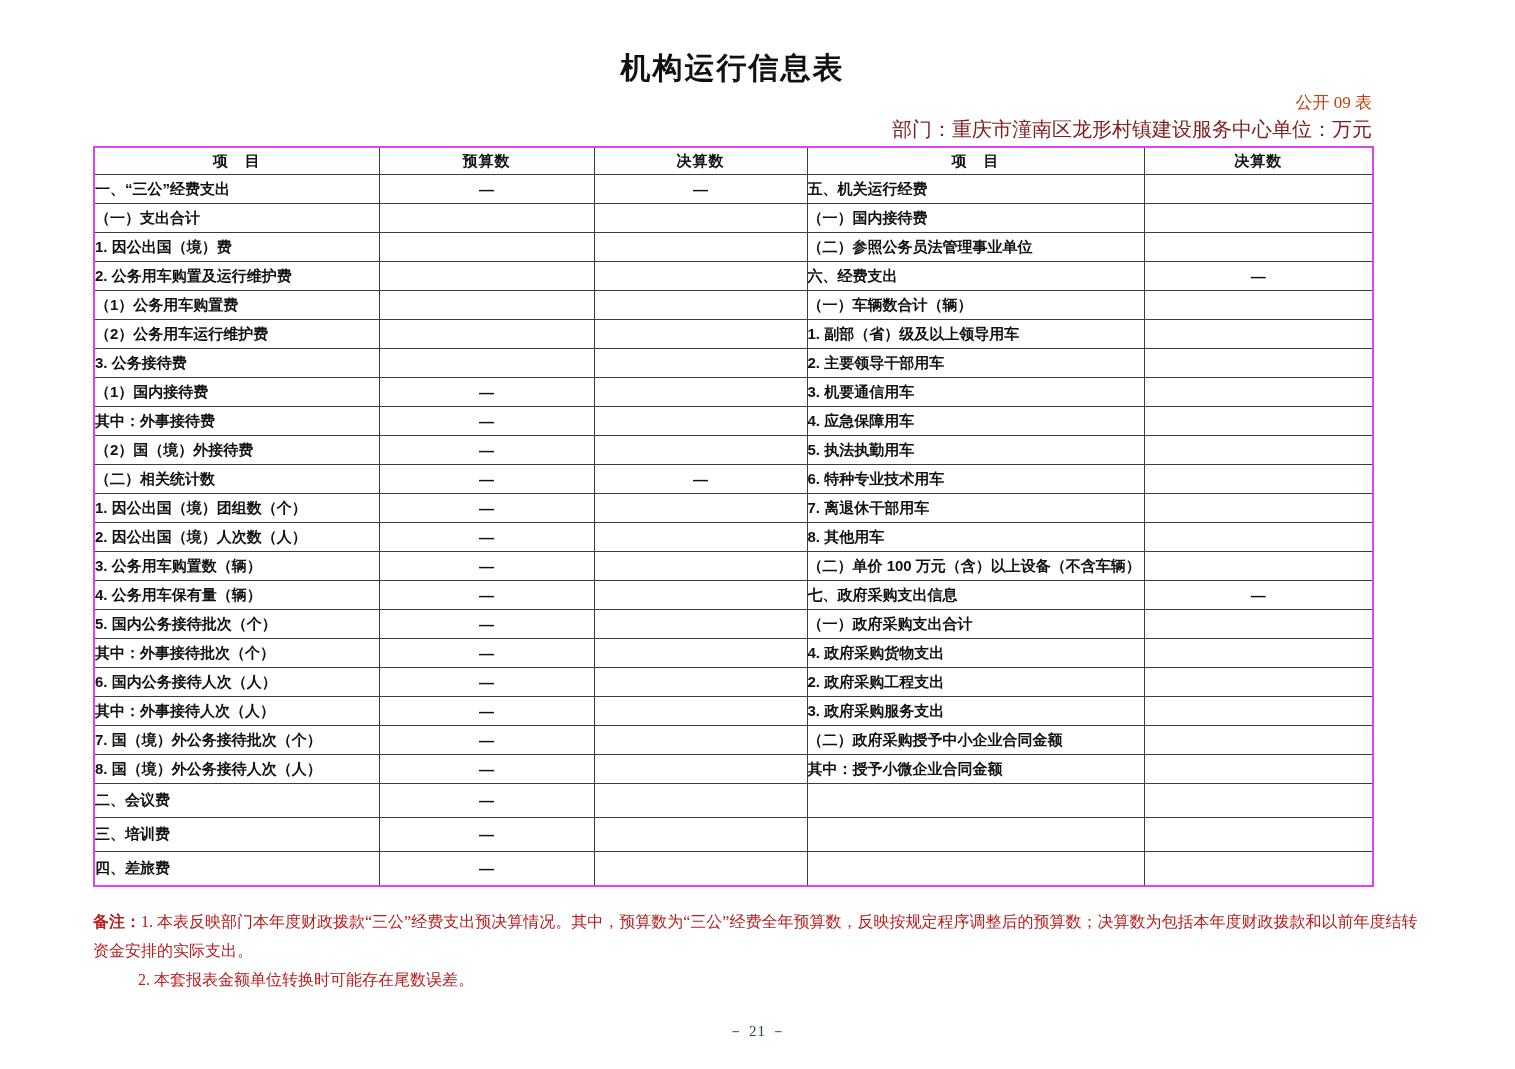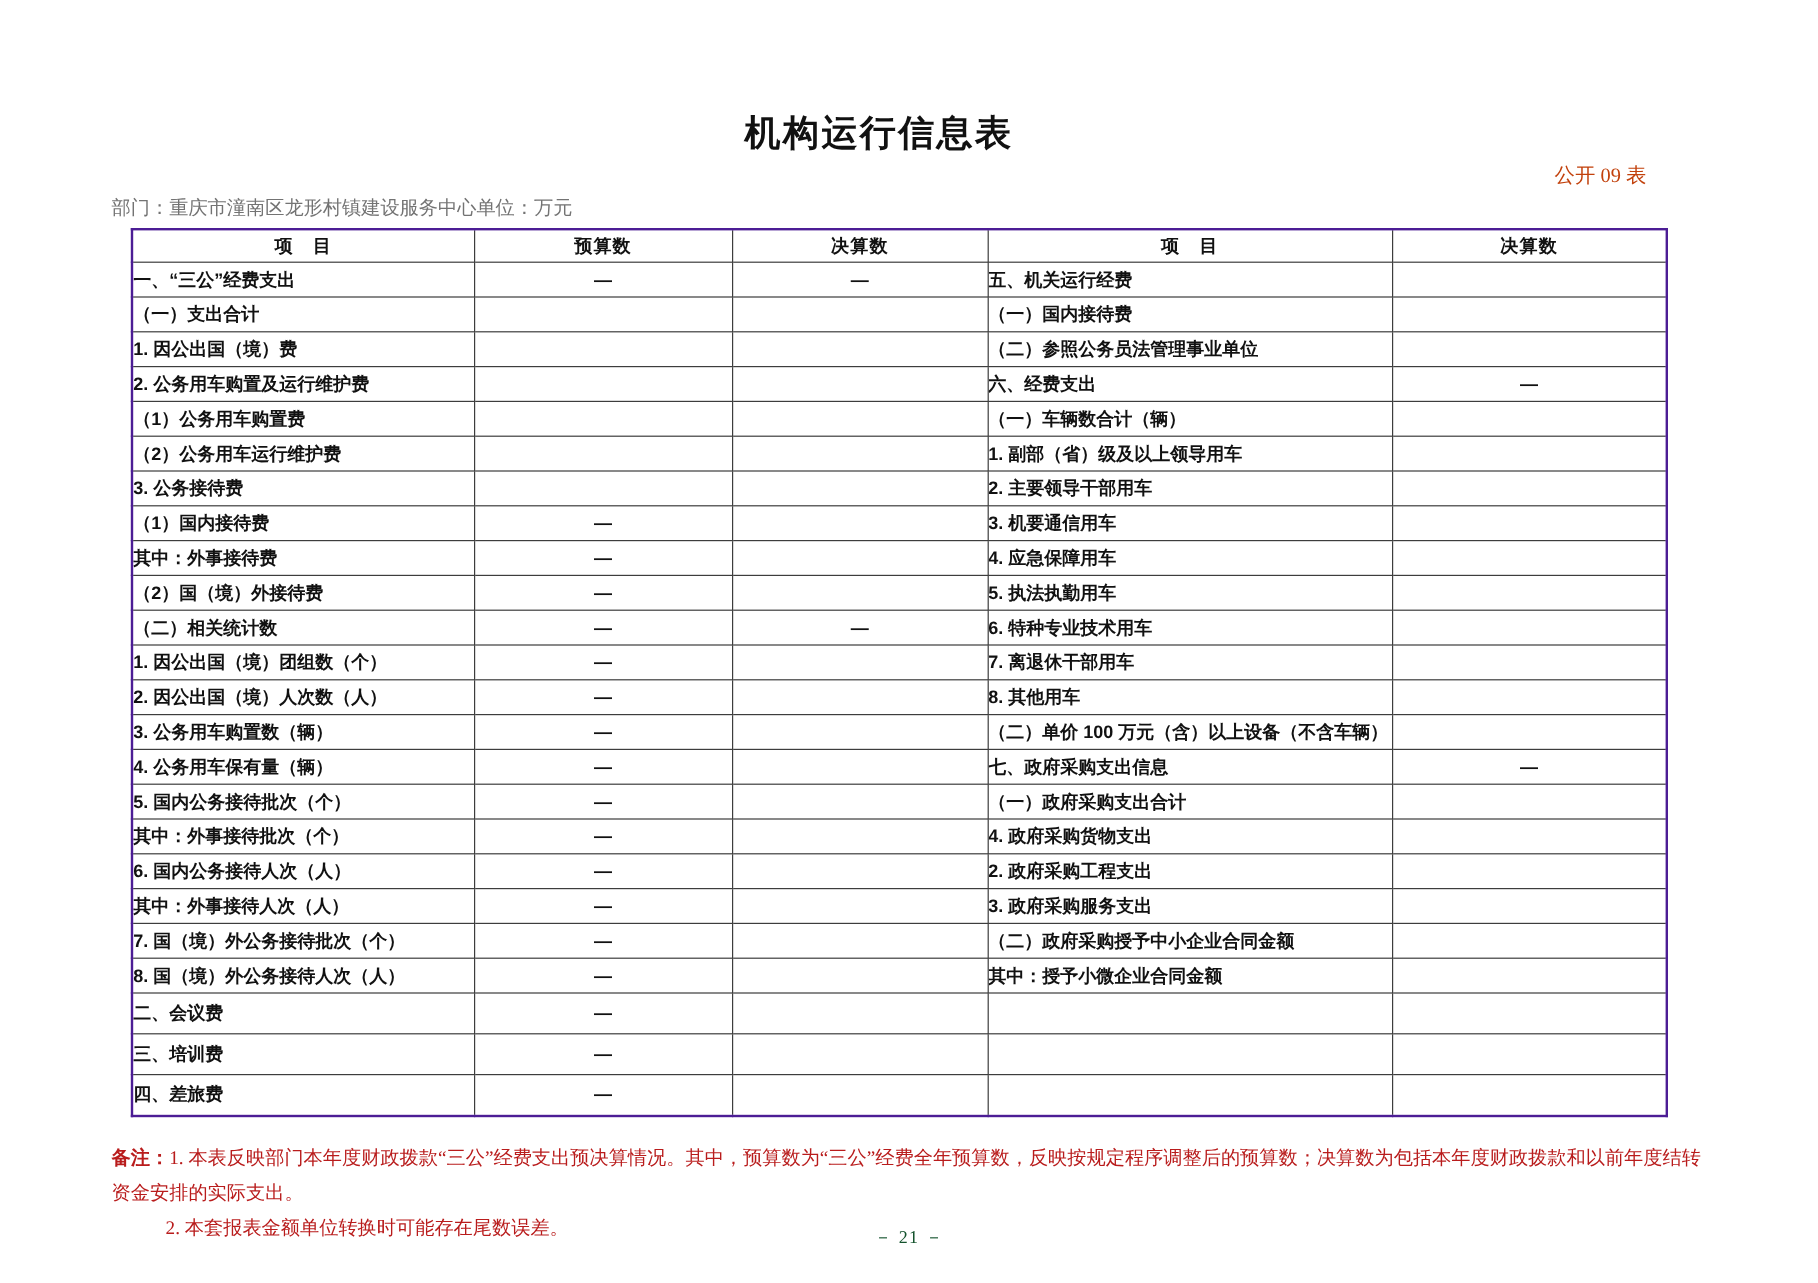--- a/index.html
+++ b/index.html
@@ -4,39 +4,39 @@
 <style>
   html,body{margin:0;padding:0;}
   body{
     width:1515px;height:1069px;background:#ffffff;color:#1a1a1a;
     font-family:"Liberation Serif",serif;
     overflow:hidden;position:relative;
   }
   .content{width:1279px;margin-left:93px;padding-top:48px;}
   .doc-title{
     text-align:center;font-size:30px;font-weight:bold;letter-spacing:2px;
-    font-family:"Liberation Sans",sans-serif;line-height:40px;color:#111;margin-top:44px;
+    font-family:"Liberation Sans",sans-serif;line-height:40px;color:#111;
   }
   .code-line{
     text-align:right;font-size:17px;line-height:26px;margin-top:2px;color:#c2410c;
   }
   .meta-line{
-    display:flex;justify-content:flex-start;align-items:flex-end;
-    font-size:16px;line-height:27px;color:#737373;
+    display:flex;justify-content:flex-end;align-items:flex-end;
+    font-size:20px;line-height:27px;color:#7f1d1d;
   }
   table.info{
     border-collapse:collapse;table-layout:fixed;width:1279px;margin-top:3px;
     font-family:"Liberation Sans",sans-serif;
   }
   table.info td, table.info th{
     border:1px solid #3d3d3d;overflow:hidden;white-space:nowrap;
     font-size:15px;font-weight:bold;color:#111;vertical-align:middle;
     padding:0;
   }
-  table.info{border:2px solid #4c1d95;margin-left:16px;}
+  table.info{border:2px solid #d946ef;}
   table.info th{height:26px;text-align:center;letter-spacing:1px;}
   table.info td{height:28px;}
   tr.tall td{height:33px;}
   td.item{text-align:left;}
   td.val{text-align:center;color:#2e2e2e;}
   .ind0{padding-left:4px;}
   .ind1{padding-left:24px;}
   .ind2{padding-left:37px;}
   .ind3{padding-left:46px;}
   .ind4{padding-left:81px;}

